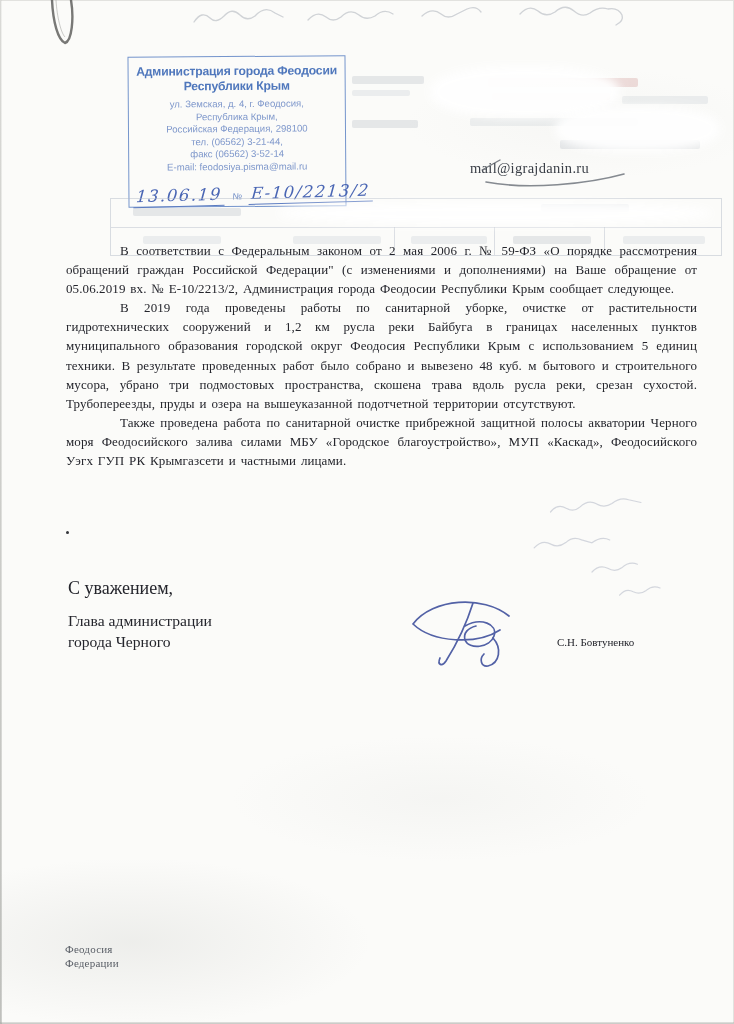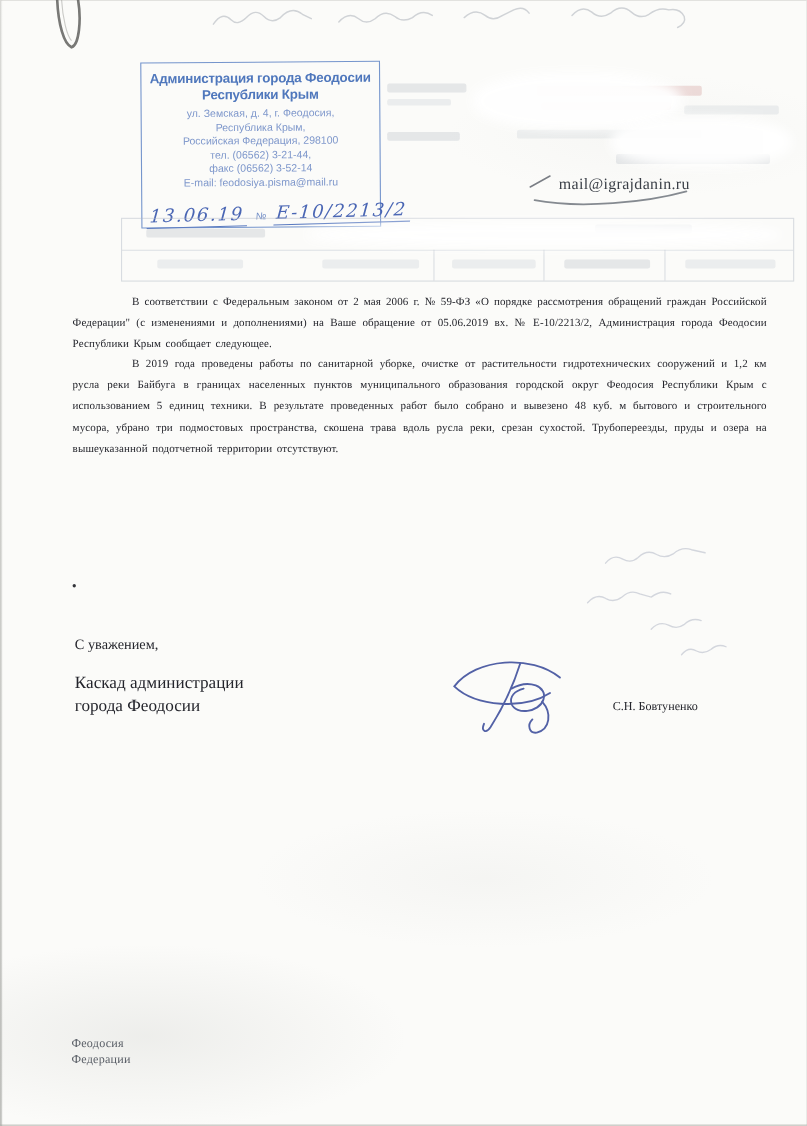--- a/index.html
+++ b/index.html
@@ -38,37 +38,37 @@
   .numsign{font-style:normal;font-size:9px;letter-spacing:0;color:#6f8cc6;font-family:"Liberation Sans",sans-serif;}
 
   
   .ghostbar{position:absolute;border-radius:2px;filter:blur(0.7px);}
   .g-gray{background:rgba(150,158,172,0.22);}
   .g-gray2{background:rgba(150,158,172,0.15);}
   .g-red{background:rgba(196,128,122,0.26);}
   .whiteblob{position:absolute;background:#ffffff;filter:blur(5px);opacity:0.95;border-radius:45%;}
 
   
-  .email{left:508px;top:160px;font-size:14.5px;color:#3a3f47;letter-spacing:0.3px;}
+  .email{left:470px;top:160px;font-size:14.5px;color:#3a3f47;letter-spacing:0.3px;}
 
   
   .gtable{left:110px;top:198px;width:610px;height:56px;border:1px solid rgba(172,181,195,0.45);}
   .gtable .hline{position:absolute;left:0;right:0;top:28px;height:0;border-top:1px solid rgba(172,181,195,0.40);}
   .gtable .vline{position:absolute;top:28px;bottom:0;width:0;border-left:1px solid rgba(172,181,195,0.40);}
 
   
   .bodytext{
-    left:66px;top:265px;width:631px;
-    font-size:10px;line-height:19.1px;color:#24252c;
+    left:66px;top:241px;width:631px;
+    font-size:13px;line-height:19.1px;color:#24252c;
     text-align:justify;letter-spacing:0.1px;word-spacing:1.5px;
   }
   .bodytext p{margin:0;text-indent:54px;}
 
   
-  .salut{left:68px;top:578px;font-size:13px;color:#24252c;}
+  .salut{left:68px;top:578px;font-size:18px;color:#24252c;}
   .gtitle{left:68px;top:611px;font-size:15.6px;line-height:20.5px;color:#24252c;}
   .signname{left:557px;top:636px;font-size:11px;color:#24252c;}
 
   
   .executors{left:65px;top:942px;font-size:11px;line-height:14px;color:#595e66;letter-spacing:0.2px;}
 
   .stray-dot{left:66px;top:531px;width:3px;height:3px;border-radius:50%;background:#33343a;}
 
   .edge-left{left:0;top:0;width:2px;height:1024px;background:linear-gradient(180deg,rgba(170,172,168,0.15),rgba(150,152,148,0.45));}
   .edge-bottom{left:0;top:1022px;width:734px;height:2px;background:rgba(160,162,158,0.35);}
@@ -139,37 +139,38 @@
     <div class="ghostbar g-gray2" style="left:182px;top:37px;width:88px;height:8px;"></div>
     <div class="ghostbar g-gray2" style="left:300px;top:37px;width:76px;height:8px;"></div>
     <div class="ghostbar g-gray" style="left:402px;top:37px;width:78px;height:8px;"></div>
     <div class="ghostbar g-gray2" style="left:512px;top:37px;width:82px;height:8px;"></div>
     <div class="whiteblob" style="left:168px;top:3px;width:432px;height:23px;"></div>
   </div>
 
   <div class="abs bodytext">
     <p>В соответствии с Федеральным законом от 2 мая 2006 г. № 59-ФЗ «О порядке рассмотрения обращений граждан Российской Федерации" (с изменениями и дополнениями) на Ваше обращение от 05.06.2019 вх. № Е-10/2213/2, Администрация города Феодосии Республики Крым сообщает следующее.</p>
     <p>В 2019 года проведены работы по санитарной уборке, очистке от растительности гидротехнических сооружений и 1,2 км русла реки Байбуга в границах населенных пунктов муниципального образования городской округ Феодосия Республики Крым с использованием 5 единиц техники. В результате проведенных работ было собрано и вывезено 48 куб. м бытового и строительного мусора, убрано три подмостовых пространства, скошена трава вдоль русла реки, срезан сухостой. Трубопереезды, пруды и озера на вышеуказанной подотчетной территории отсутствуют.</p>
+    <p>Также проведена работа по санитарной очистке прибрежной защитной полосы акватории Черного моря Феодосийского залива силами МБУ «Городское благоустройство», МУП «Каскад», Феодосийского Уэгх ГУП РК Крымгазсети и частными лицами.</p>
   </div>
 
   <div class="abs stray-dot"></div>
 
   <svg class="abs" style="left:495px;top:492px;transform:rotate(-6deg);" width="230" height="120" viewBox="0 0 230 120">
     <g fill="none" stroke="rgba(148,156,175,0.38)" stroke-width="1.2" stroke-linecap="round">
       <path d="M60,14 q8,-8 16,-2 q7,5 14,0 q9,-7 17,-1 q7,5 15,1 q9,-6 17,-2 l12,4"></path>
       <path d="M40,48 q9,-8 17,-2 q7,5 15,0 q8,-6 16,-1 l10,4 q10,-6 18,-1"></path>
       <path d="M95,78 q8,-7 16,-2 q7,5 14,1 q8,-6 16,-2"></path>
       <path d="M120,104 q7,-7 14,-2 q6,4 13,0 q7,-5 14,-1"></path>
     </g>
   </svg>
 
   <div class="abs salut">С уважением,</div>
   <div class="abs gtitle">
-    <div>Каскад администрации</div>
-    <div>города Феодосии</div>
+    <div>Глава администрации</div>
+    <div>города Черного</div>
   </div>
 
   <svg class="abs" style="left:405px;top:598px;" width="118" height="80" viewBox="0 0 118 80">
     <g fill="none" stroke="#44549f" stroke-width="1.7" opacity="0.92" stroke-linecap="round">
       <path d="M104,18 C78,-3 28,0 8,26 C28,45 72,47 95,32"></path>
       <path d="M68,5 C62,24 53,44 41,63 C37,69 32,67 35,60"></path>
       <path d="M60,28 C76,19 93,26 89,38 C85,50 64,52 60,42 C58,35 63,30 71,28"></path>
       <path d="M88,40 C97,50 95,65 83,68 C76,69 74,61 79,56"></path>
     </g>
   </svg>

